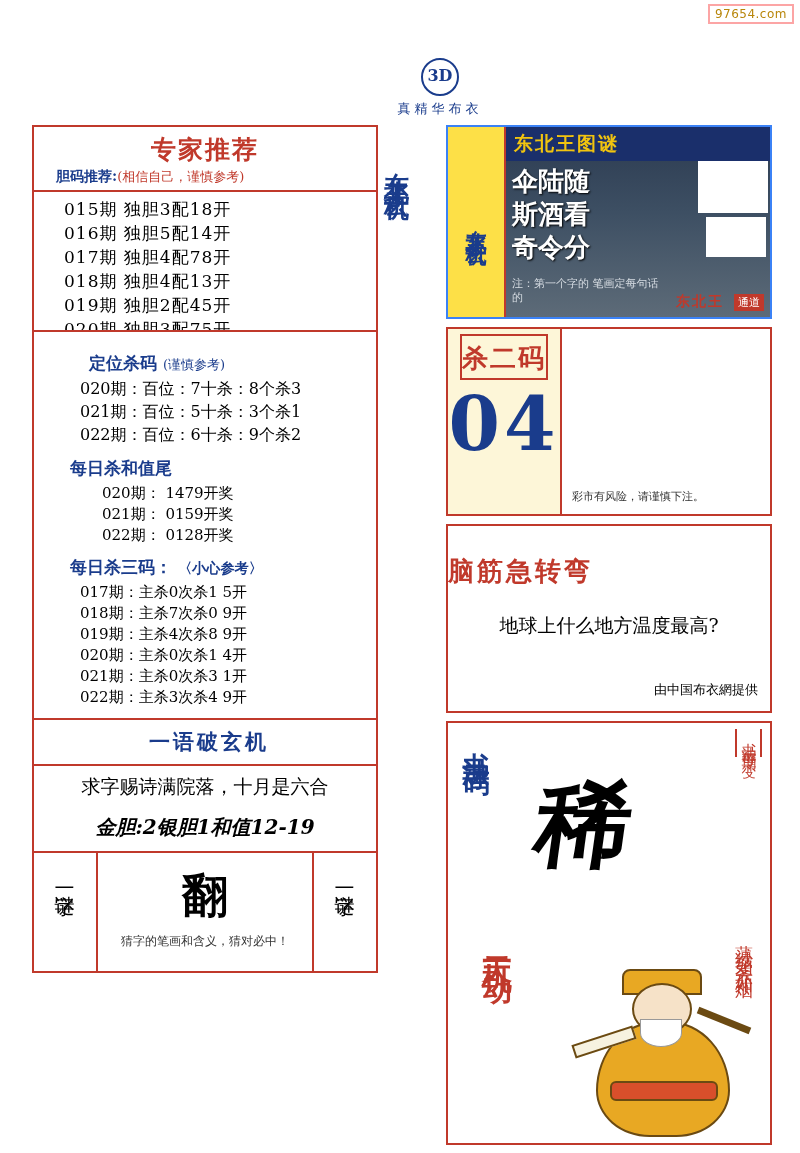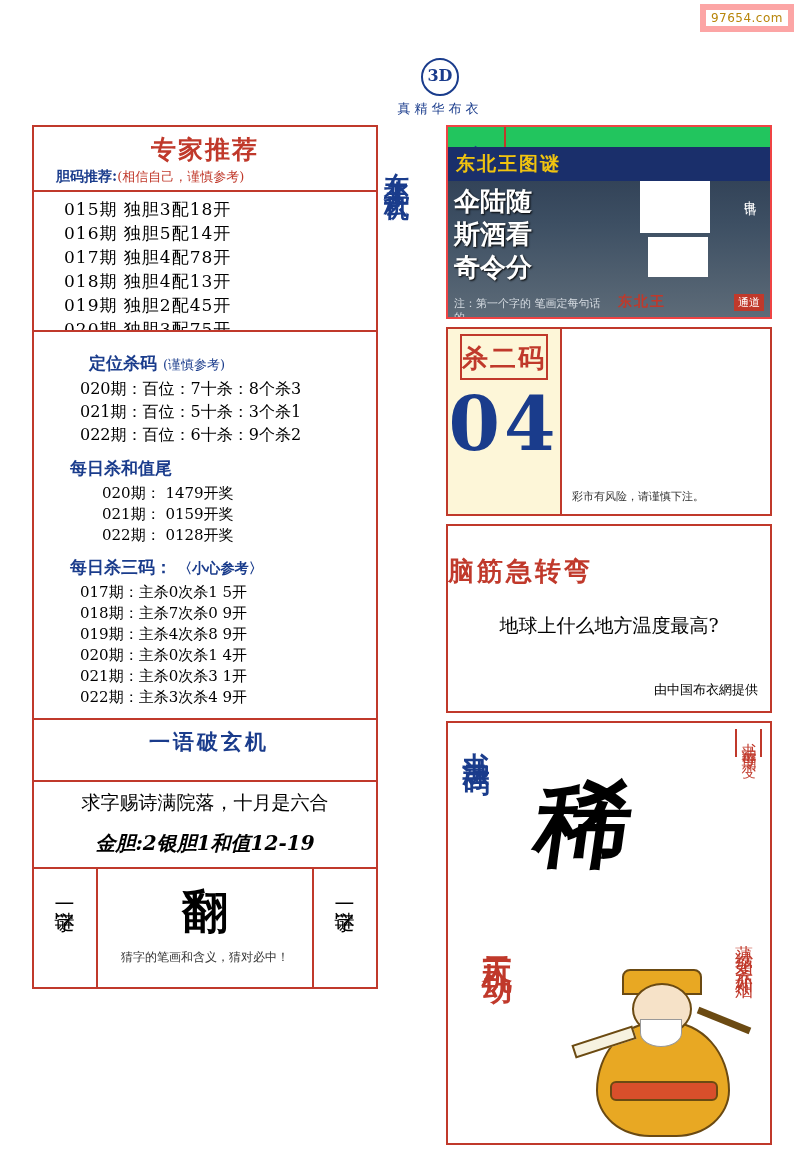--- a/index.html
+++ b/index.html
@@ -1,17 +1,17 @@
 <!DOCTYPE html>
 <html><head>
 <meta charset="utf-8">
 <style>
   html,body{margin:0;padding:0;background:#fff;}
   body{width:800px;height:1153px;position:relative;font-family:"DejaVu Sans","Liberation Sans",sans-serif;color:#000;overflow:hidden;}
-  .watermark{position:absolute;top:4px;right:6px;background:#fff;border:6px solid #fca5a5;color:#b8860b;font-size:12px;padding:1px 5px;letter-spacing:.5px;}
+  .watermark{position:absolute;top:4px;right:6px;background:#fff;border:2px solid #fca5a5;color:#b8860b;font-size:12px;padding:1px 5px;letter-spacing:.5px;}
   .page{position:absolute;left:28px;top:30px;width:744px;height:1100px;}
   
   .logo-wrap{position:absolute;left:352px;top:28px;width:120px;text-align:center;}
   .logo-circle{width:34px;height:34px;border-radius:50%;border:2px solid #1a3c8c;margin:0 auto;color:#1a3c8c;font-size:16px;font-weight:bold;line-height:32px;font-family:"DejaVu Serif","Liberation Serif",serif;}
   .logo-sub{margin-top:4px;font-size:13px;color:#1a3c8c;letter-spacing:4px;font-family:"DejaVu Serif","Liberation Serif",serif;}
   
   .left-col{position:absolute;left:4px;top:95px;width:342px;border:2px solid #c0392b;background:#fff;}
   .exp-title{text-align:center;font-size:25px;font-weight:bold;color:#c0392b;font-family:"DejaVu Serif","Liberation Serif",serif;padding:6px 0 0 0;letter-spacing:2px;}
   .exp-sub{font-size:14px;color:#1a3c8c;padding:2px 0 4px 22px;font-family:"DejaVu Serif","Liberation Serif",serif;}
   .exp-sub b{color:#1a3c8c;}
@@ -19,30 +19,30 @@
   .rows-box{border-top:2px solid #c0392b;border-bottom:2px solid #c0392b;padding:6px 0 0 0;height:132px;overflow:hidden;}
   .rowline{font-size:17px;font-family:"DejaVu Serif","Liberation Serif",serif;padding:0 0 1px 30px;white-space:nowrap;letter-spacing:1px;}
   .sec-title{color:#1a3c8c;font-weight:bold;font-size:17px;font-family:"DejaVu Serif","Liberation Serif",serif;padding:20px 0 3px 55px;}
   .sec-title small{font-size:13px;font-weight:normal;}
   .sec-title2{color:#1a3c8c;font-weight:bold;font-size:17px;font-family:"DejaVu Serif","Liberation Serif",serif;padding:10px 0 3px 36px;}
   .kline{font-size:16px;font-family:"DejaVu Serif","Liberation Serif",serif;padding:1px 0 1px 46px;white-space:nowrap;}
   .kline2{font-size:15px;font-family:"DejaVu Serif","Liberation Serif",serif;padding:1px 4px 1px 68px;white-space:nowrap;}
   .kline3{font-size:15px;font-family:"DejaVu Serif","Liberation Serif",serif;padding:1px 0 1px 46px;white-space:nowrap;}
   .div-red{border-top:2px solid #c0392b;margin-top:10px;}
   .yiyu{text-align:center;font-size:21px;color:#1a3c8c;font-weight:bold;font-family:"DejaVu Serif","Liberation Serif",serif;padding:8px 0 8px 8px;letter-spacing:3px;}
-  .poem{text-align:center;font-size:19px;font-family:"DejaVu Serif","Liberation Serif",serif;padding:8px 0 8px 0;border-top:2px solid #c0392b;margin-top:16px;}
+  .poem{text-align:center;font-size:19px;font-family:"DejaVu Serif","Liberation Serif",serif;padding:8px 0 8px 0;border-top:2px solid #c0392b;}
   .jin{text-align:center;font-size:20px;font-weight:bold;font-style:italic;font-family:"DejaVu Serif","Liberation Serif",serif;padding:6px 0 10px 0;}
   .bottom-row{display:flex;border-top:2px solid #c0392b;height:118px;}
   .side-riddle{width:62px;text-align:center;font-size:20px;font-family:"DejaVu Serif","Liberation Serif",serif;line-height:30px;padding-top:6px;letter-spacing:1px;}
   .mid-riddle{flex:1;border-left:2px solid #c0392b;border-right:2px solid #c0392b;text-align:center;position:relative;}
   .mid-char{font-size:46px;font-weight:bold;font-family:"DejaVu Serif","Liberation Serif",serif;padding-top:12px;}
   .mid-note{font-size:12px;color:#333;padding:6px 10px 0 10px;line-height:16px;text-align:center;}
   
   .right-col{position:absolute;left:418px;top:95px;width:326px;}
-  .dbw-box{position:relative;height:190px;border:2px solid #ef4444;background:#22c55e;display:flex;flex-direction:column;}
+  .dbw-box{position:relative;height:190px;border:2px solid #3b82f6;background:#fde047;display:flex;}
   .dbw-left{width:56px;border-right:2px solid #c0392b;display:flex;align-items:center;justify-content:center;}
   .dbw-vert{writing-mode:vertical-rl;font-size:21px;font-weight:bold;color:#1a3c8c;font-family:"DejaVu Serif","Liberation Serif",serif;letter-spacing:4px;}
   .dbw-right{flex:1;position:relative;overflow:hidden;background:linear-gradient(180deg,#2b3a50 0%,#3d4f63 45%,#5d6b78 100%);}
   .dbw-banner{position:absolute;left:0;top:0;width:100%;height:34px;background:#1a2f6b;color:#f1c40f;font-size:19px;font-weight:bold;text-align:left;padding:4px 0 0 8px;box-sizing:border-box;font-family:"DejaVu Serif","Liberation Serif",serif;letter-spacing:2px;}
   .dbw-poem{position:absolute;left:6px;top:38px;color:#fff;font-size:26px;font-weight:bold;font-family:"DejaVu Serif","Liberation Serif",serif;line-height:33px;text-shadow:1px 1px 2px #000;}
   .dbw-note{position:absolute;left:6px;top:150px;color:#d7dde3;font-size:11px;line-height:14px;width:150px;}
   .dbw-white1{position:absolute;left:192px;top:34px;width:70px;height:52px;background:#fff;}
   .dbw-white2{position:absolute;left:200px;top:90px;width:60px;height:40px;background:#fff;}
   .dbw-phone{position:absolute;right:12px;top:44px;color:#fff;font-size:12px;writing-mode:vertical-rl;letter-spacing:3px;}
   .dbw-stamp{position:absolute;left:170px;bottom:6px;color:#c0392b;font-size:14px;font-weight:bold;letter-spacing:2px;}

